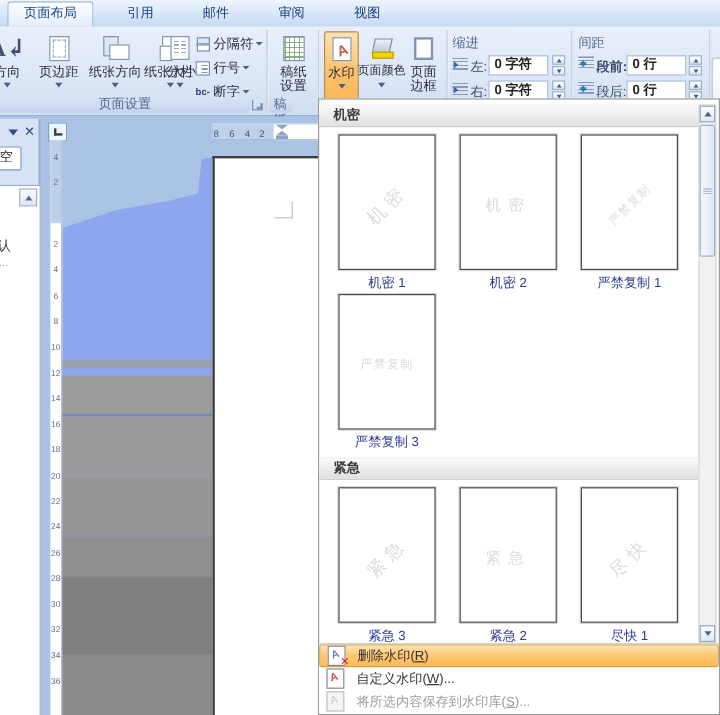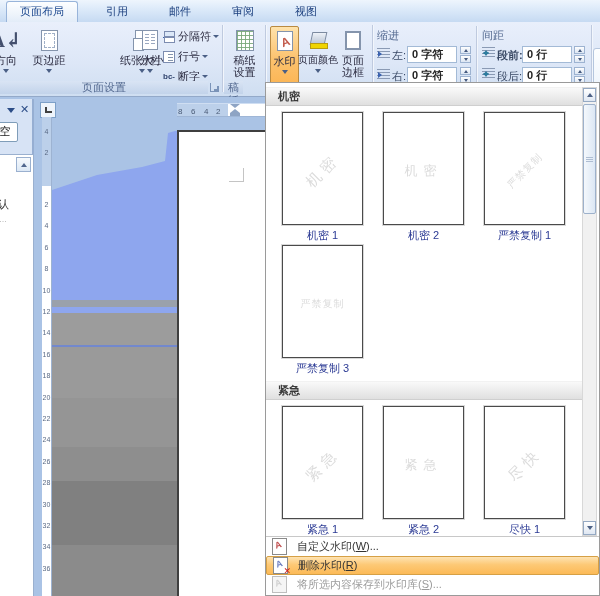--- a/index.html
+++ b/index.html
@@ -182,20 +182,30 @@
         <span class="bl">方向</span>
         <span class="dArrow"></span>
       </div>
       <div class="bigbtn" style="left:26px;width:46px;">
         <span class="ic">
             <span class="pageic i-margins"></span>
           </span>
         <span class="bl">页边距</span>
         <span class="dArrow"></span>
       </div>
+      <div class="bigbtn" style="left:73px;width:46px;">
+        <span class="ic">
+            <span class="i-orient">
+              <span class="p1"></span>
+              <span class="p2"></span>
+            </span>
+          </span>
+        <span class="bl">纸张方向</span>
+        <span class="dArrow"></span>
+      </div>
       <div class="bigbtn" style="left:119px;width:46px;">
         <span class="ic">
             <span class="pageic i-size"></span>
           </span>
         <span class="bl">纸张大小</span>
         <span class="dArrow"></span>
       </div>
       <div class="bigbtn" style="left:131px;width:34px;left:133px;">
         <span class="ic">
             <span class="pageic i-cols"></span>
@@ -432,21 +442,21 @@
             </div>
             <div class="gal-label">严禁复制 3</div>
           </div>
         </div>
         <div class="gal-header">紧急</div>
         <div class="gal-items">
           <div class="gal-cell">
             <div class="thumb">
               <span class="wm diagonal len2">紧急</span>
             </div>
-            <div class="gal-label">紧急 1</div>
+            <div class="gal-label">紧急 3</div>
           </div>
           <div class="gal-cell">
             <div class="thumb">
               <span class="wm horizontal len2">紧急</span>
             </div>
             <div class="gal-label">紧急 2</div>
           </div>
           <div class="gal-cell">
             <div class="thumb">
               <span class="wm diagonal len2">尽快</span>
@@ -454,28 +464,28 @@
             <div class="gal-label">尽快 1</div>
           </div>
         </div>
       </div>
     <div id="wm-scroll">
       <div class="sc-btn" id="sc-up"></div>
       <div id="sc-thumb"></div>
       <div class="sc-btn" id="sc-down"></div>
     </div>
     <div id="cmd-list">
+        <div class="cmd-row highlighted">
+          <span class="cmd-icon remove-watermark-icon"></span>
+          <span>删除水印(<u>R</u>)</span>
+        </div>
         <div class="cmd-row">
           <span class="cmd-icon custom-watermark-icon"></span>
           <span>自定义水印(<u>W</u>)...</span>
         </div>
-        <div class="cmd-row highlighted">
-          <span class="cmd-icon remove-watermark-icon"></span>
-          <span>删除水印(<u>R</u>)</span>
-        </div>
         <div class="cmd-row disabled">
           <span class="cmd-icon save-watermark-icon"></span>
           <span>将所选内容保存到水印库(<u>S</u>)...</span>
         </div>
       </div>
   </div>
 
 </div>
 
 </body></html>

